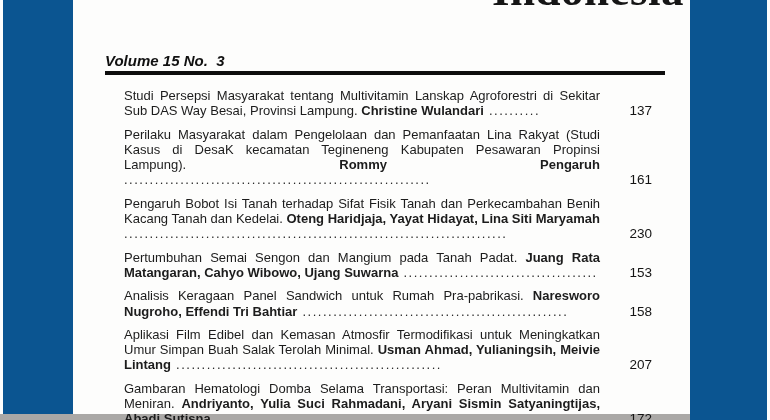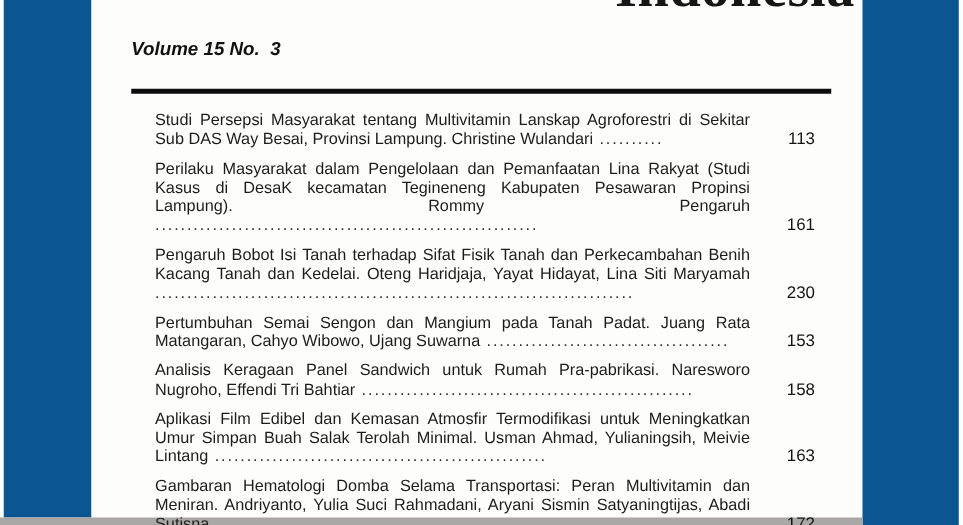--- a/index.html
+++ b/index.html
@@ -27,21 +27,21 @@
   .masthead {
     position: absolute; top: -32px; left: 492px;
     font-family: "Liberation Serif", serif;
     font-weight: 700;
     font-size: 45px;
     line-height: 1;
     color: #161616;
     letter-spacing: 0.5px;
   }
   .header-row {
-    position: absolute; left: 105px; top: 31px;
+    position: absolute; left: 105px; top: 52px;
     width: 560px;
     display: flex; justify-content: space-between;
     font-size: 15px; font-weight: 700; font-style: italic;
     color: #111;
     white-space: pre;
   }
   .rule {
     position: absolute; left: 105px; top: 71px;
     width: 560px; height: 4px;
     background: #0d0d0d;
@@ -53,21 +53,21 @@
   .entry {
     display: flex;
     margin-bottom: 8px;
     font-size: 13px;
     line-height: 15.3px;
   }
   .entry-text {
     width: 476px;
     text-align: justify;
   }
-  .authors { font-weight: 400; }
+  .authors { font-weight: 700; }
   .dots {
     letter-spacing: 1.5px;
     word-break: break-all;
     color: #2a2a2a;
   }
   .entry-page {
     flex: 1;
     text-align: right;
     align-self: flex-end;
     font-size: 13.5px;
@@ -85,21 +85,21 @@
 
 <div class="header-row">
   <span>Volume 15 No.  3</span>
 </div>
 <div class="rule" style="background: rgb(13, 13, 13);"></div>
 
 <div class="toc">
 
   <div class="entry">
     <div class="entry-text"><span>Studi Persepsi Masyarakat tentang Multivitamin Lanskap Agroforestri di Sekitar Sub DAS Way Besai, Provinsi Lampung. </span><span class="authors">Christine Wulandari</span><span class="dots"> ..........</span></div>
-    <div class="entry-page">113</div>
+    <div class="entry-page">137</div>
   </div>
 
   <div class="entry">
     <div class="entry-text"><span>Perilaku Masyarakat dalam Pengelolaan dan Pemanfaatan Lina Rakyat (Studi Kasus di DesaK kecamatan Tegineneng Kabupaten Pesawaran Propinsi Lampung). </span><span class="authors">Rommy Pengaruh</span><span class="dots"> ............................................................</span></div>
     <div class="entry-page">161</div>
   </div>
 
   <div class="entry">
     <div class="entry-text"><span>Pengaruh Bobot Isi Tanah terhadap Sifat Fisik Tanah dan Perkecambahan Benih Kacang Tanah dan Kedelai. </span><span class="authors">Oteng Haridjaja, Yayat Hidayat, Lina Siti Maryamah</span><span class="dots"> ...........................................................................</span></div>
     <div class="entry-page">230</div>
@@ -110,21 +110,21 @@
     <div class="entry-page">153</div>
   </div>
 
   <div class="entry">
     <div class="entry-text"><span>Analisis Keragaan Panel Sandwich untuk Rumah Pra-pabrikasi. </span><span class="authors">Naresworo Nugroho, Effendi Tri Bahtiar</span><span class="dots"> ....................................................</span></div>
     <div class="entry-page">158</div>
   </div>
 
   <div class="entry">
     <div class="entry-text"><span>Aplikasi Film Edibel dan Kemasan Atmosfir Termodifikasi untuk Meningkatkan Umur Simpan Buah Salak Terolah Minimal. </span><span class="authors">Usman Ahmad, Yulianingsih, Meivie Lintang</span><span class="dots"> ....................................................</span></div>
-    <div class="entry-page">163</div>
+    <div class="entry-page">207</div>
   </div>
 
   <div class="entry">
     <div class="entry-text"><span>Gambaran Hematologi Domba Selama Transportasi: Peran Multivitamin dan Meniran. </span><span class="authors">Andriyanto, Yulia Suci Rahmadani, Aryani Sismin Satyaningtijas, Abadi Sutisna</span><span class="dots"> ..................................................</span></div>
     <div class="entry-page">172</div>
   </div>
 
 </div>
 
 </body></html>

